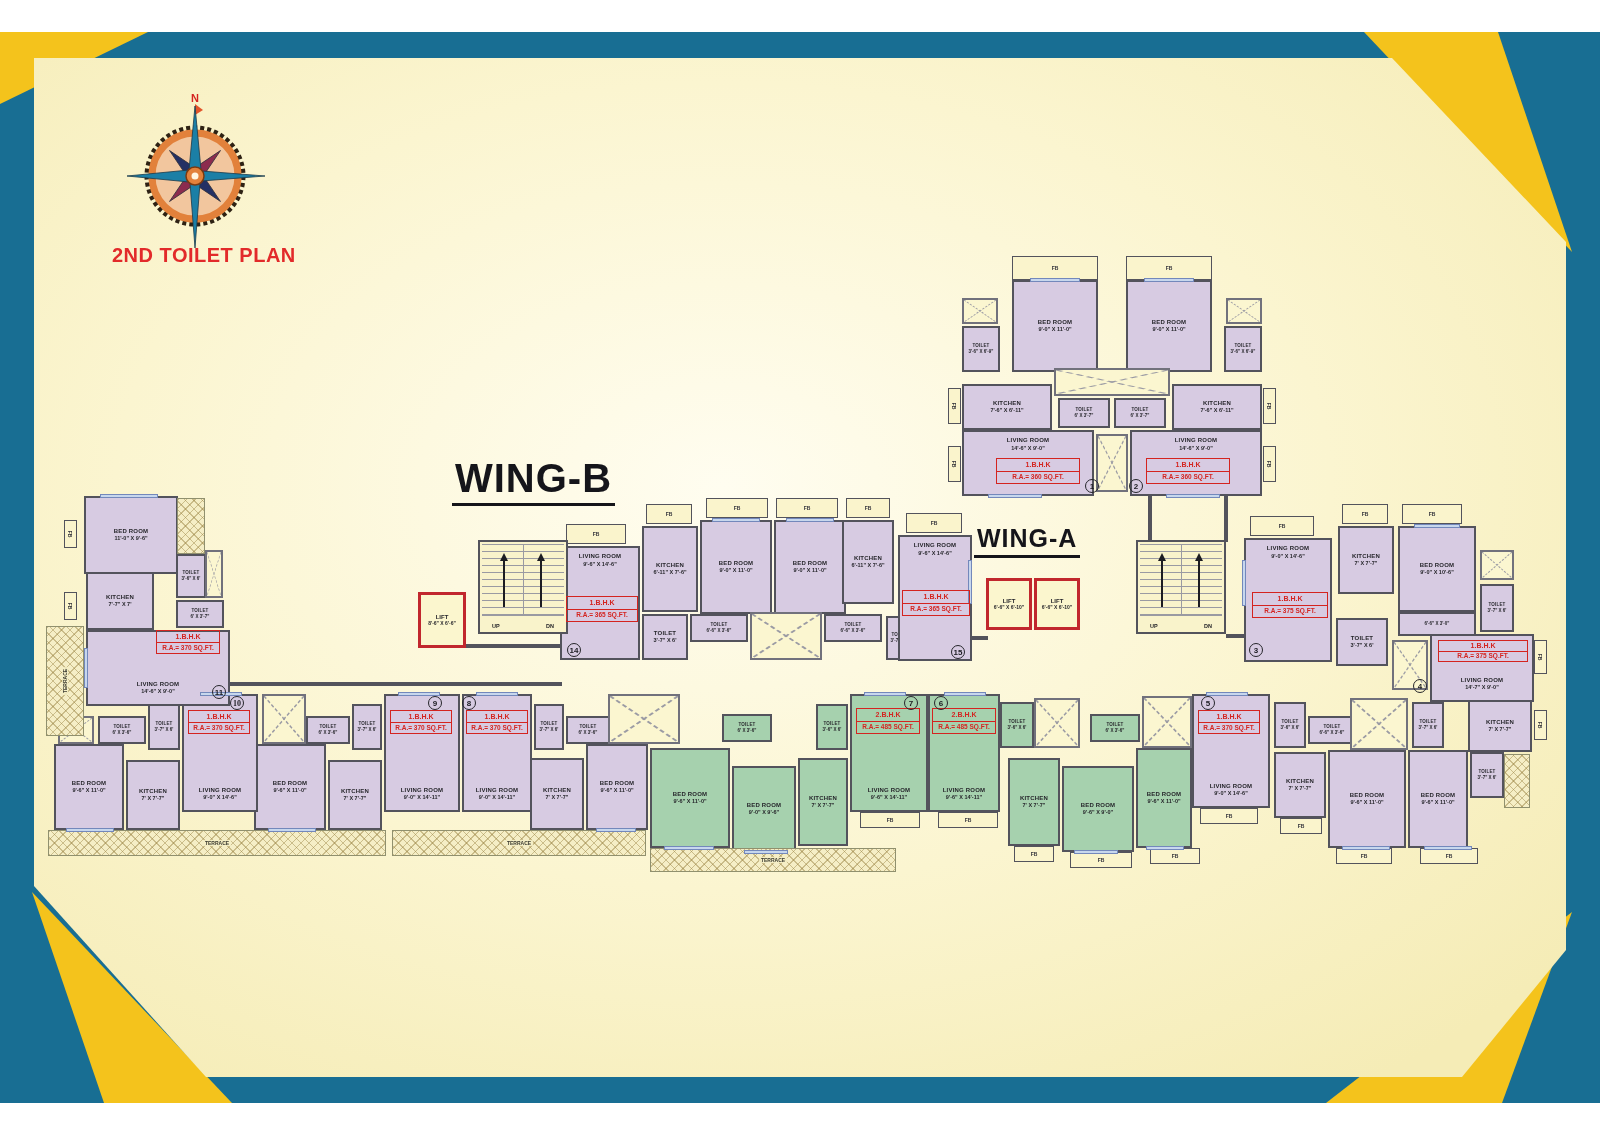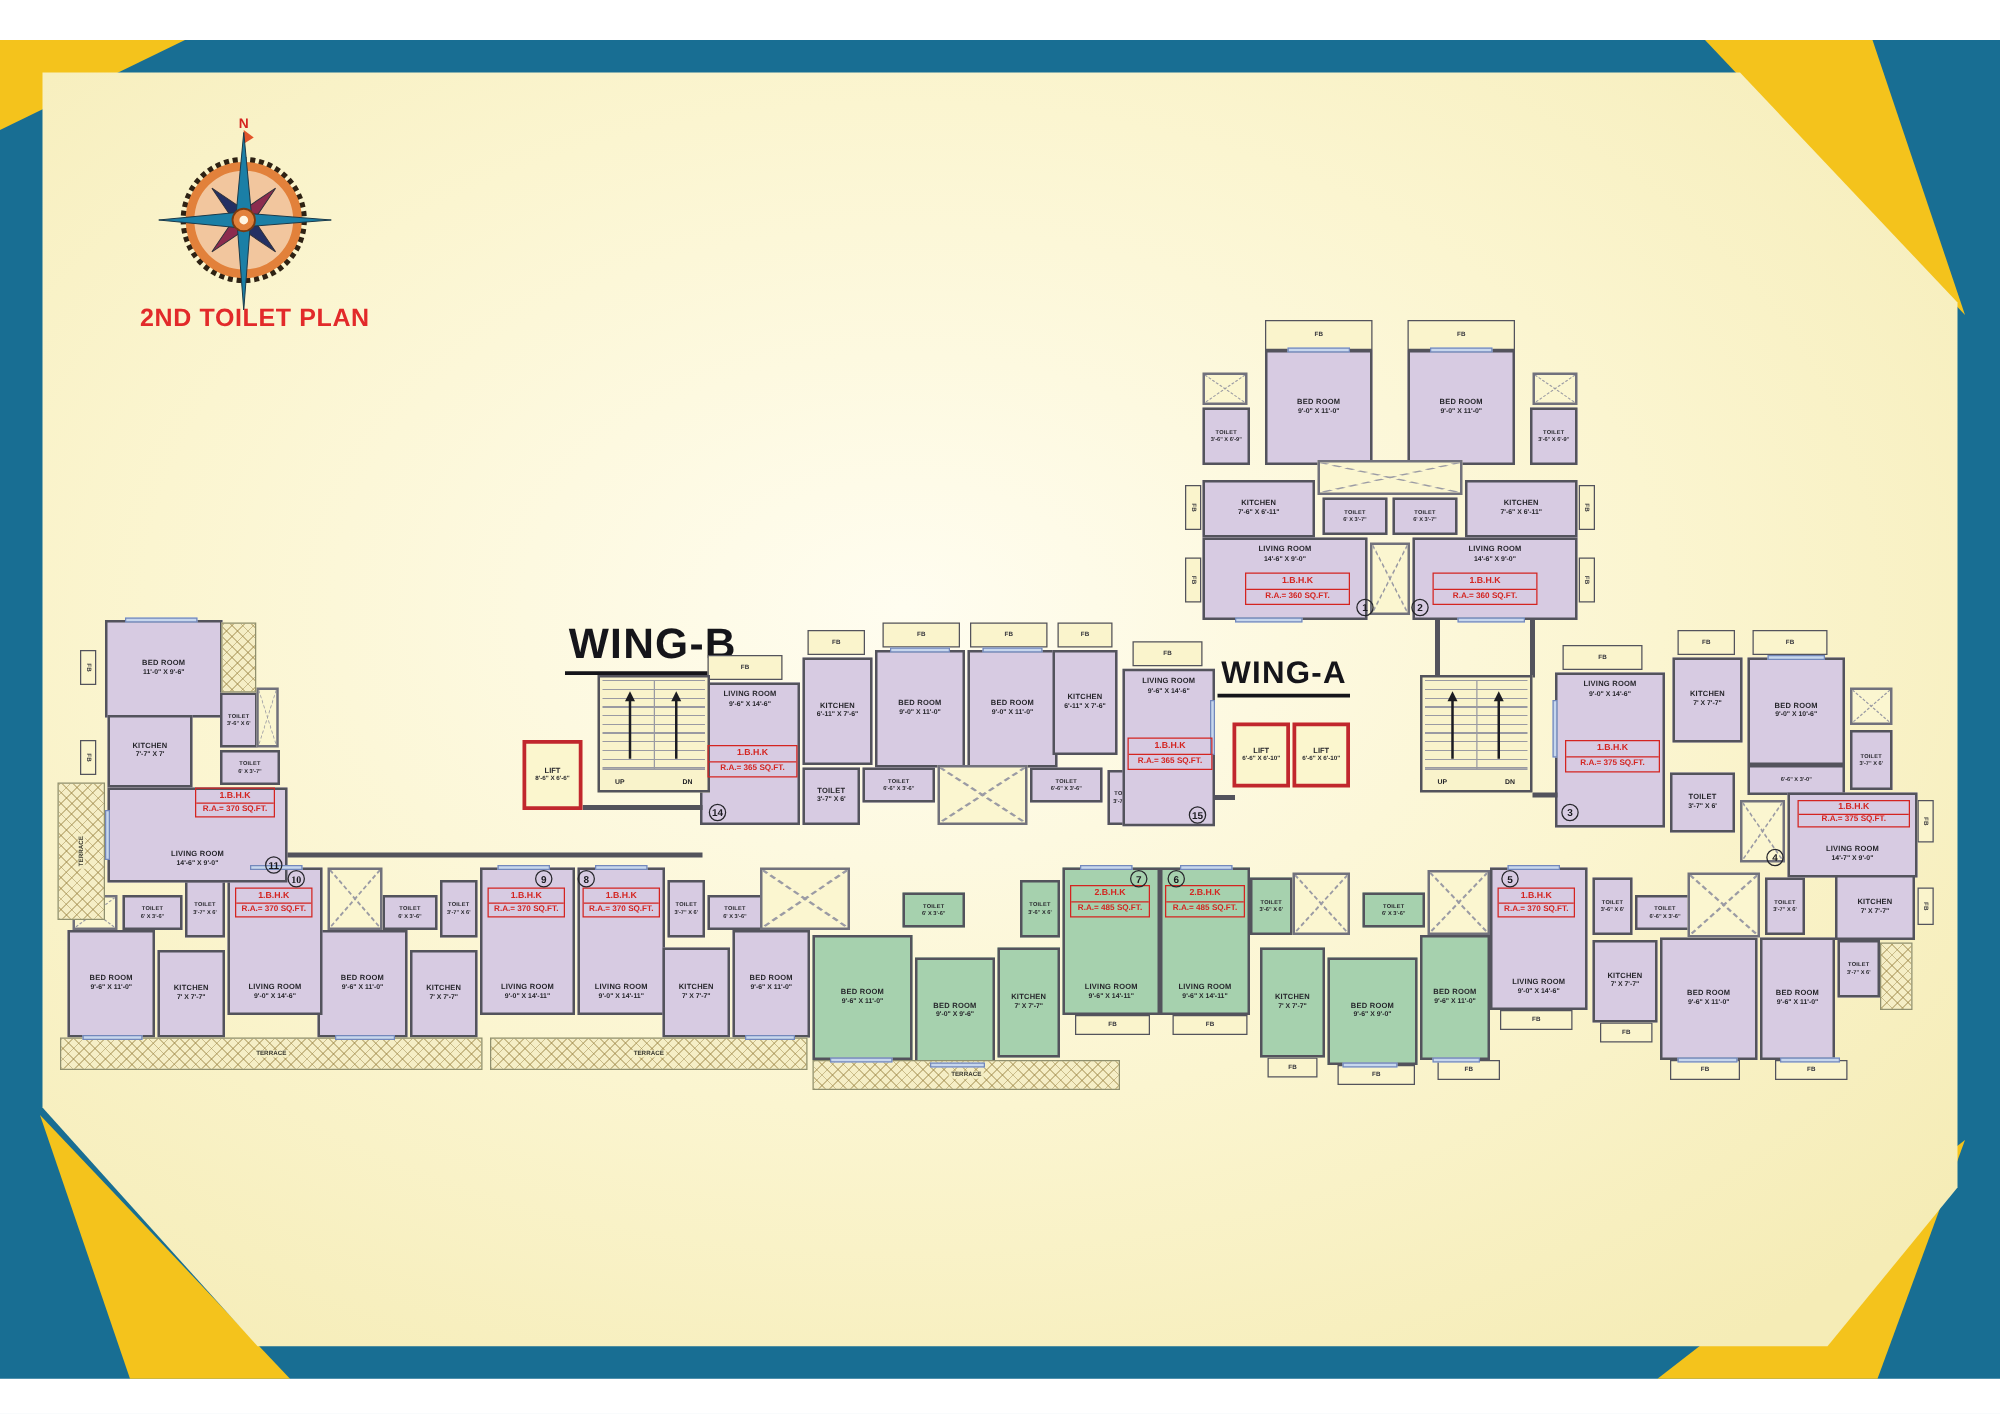--- a/index.html
+++ b/index.html
@@ -2,21 +2,21 @@
 <html><head>
 <meta charset="utf-8">
 <style>
   html,body{margin:0;padding:0;background:#fff;}
   #canvas{position:relative;width:1600px;height:1131px;background:#fff;overflow:hidden;
           font-family:"Liberation Sans",sans-serif;}
   #frame{position:absolute;left:0;top:0;}
   #plan{position:absolute;left:0;top:0;width:1600px;height:1131px;}
   #title{position:absolute;left:112px;top:244px;font-size:20px;font-weight:bold;color:#E22A2A;letter-spacing:.5px;}
   .wing{position:absolute;font-weight:bold;color:#15151a;border-bottom:3px solid #15151a;padding:0 3px 2px;letter-spacing:1px;}
-  #wingB{left:452px;top:496px;font-size:34px;}
+  #wingB{left:452px;top:456px;font-size:40px;}
   #wingA{left:974px;top:524px;font-size:25px;}
   .room{position:absolute;border:2px solid #53535C;box-sizing:border-box;display:flex;flex-direction:column;
         align-items:center;justify-content:center;text-align:center;color:#26262b;overflow:hidden;}
   .f-lav{background:#D7CBE2;} .f-grn{background:#A6D1AE;}
   .lp-t{justify-content:flex-start;padding-top:5px;} .lp-b{justify-content:flex-end;padding-bottom:9px;}
   .rn{font-size:6px;font-weight:bold;line-height:1.25;letter-spacing:.2px;}
   .rd{font-size:5.5px;font-weight:bold;line-height:1.2;}
   .sm .rn,.sm .rd{font-size:4.5px;}
   .duct{position:absolute;border:2px solid #71717C;background:#FBF6D0;box-sizing:border-box;}
   .duct svg{width:100%;height:100%;display:block;}

